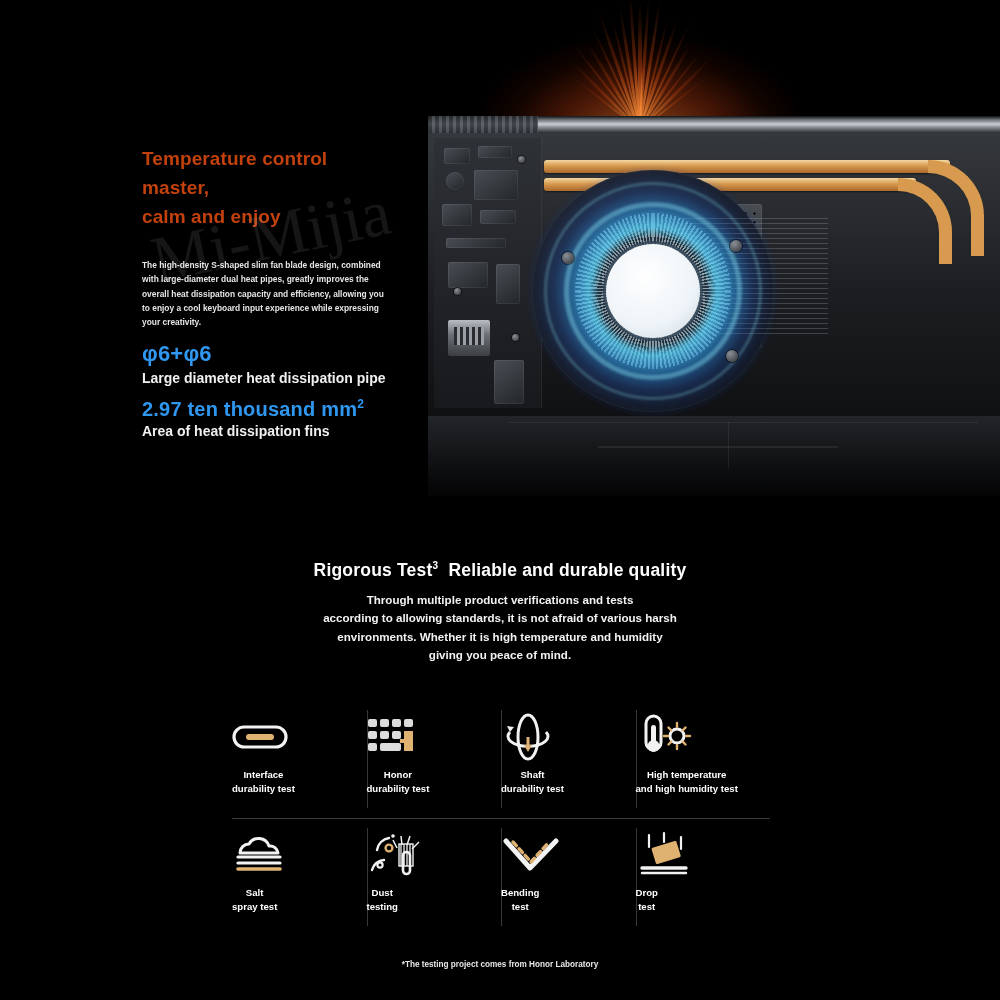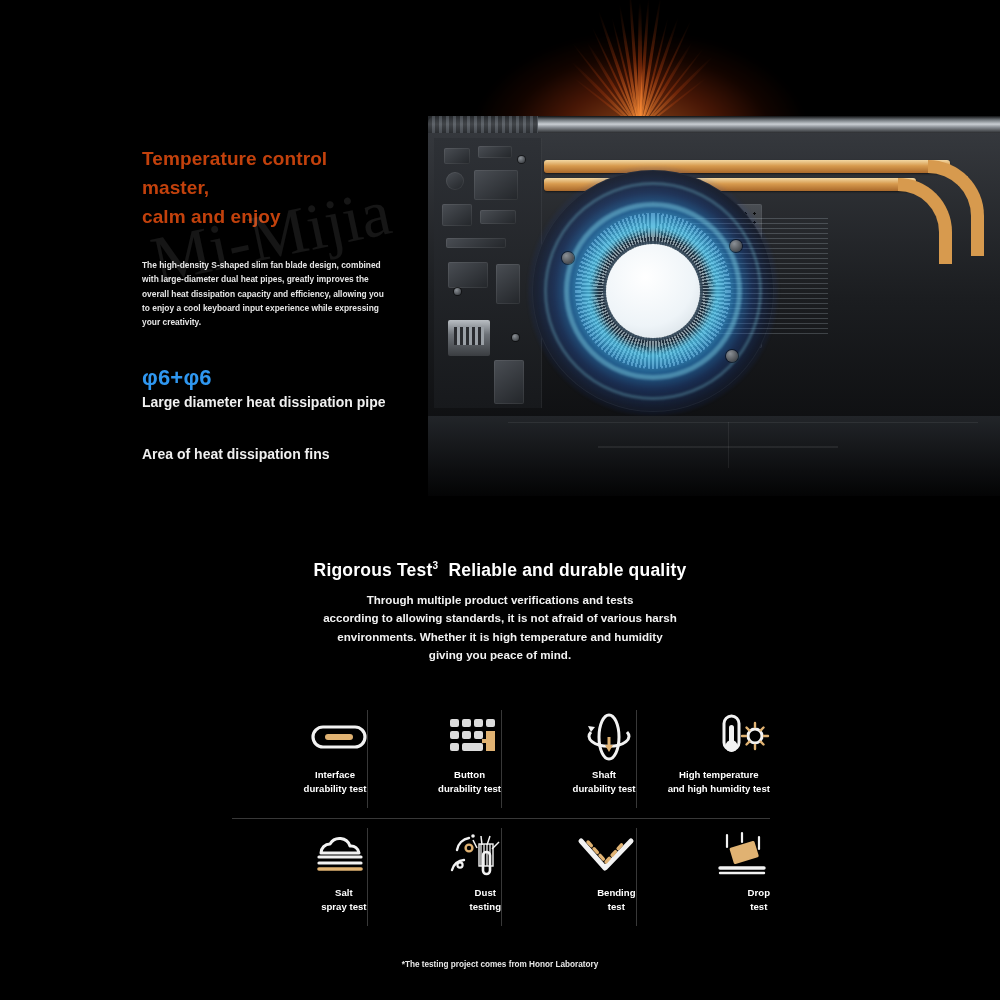--- a/index.html
+++ b/index.html
@@ -128,36 +128,36 @@
   .bottomdeck{
     position:absolute; left:0; top:300px; width:100%; height:90px;
     background:linear-gradient(to bottom,#222529,#0d0e10 60%,#000);
   }
   .battseam{ position:absolute; background:rgba(255,255,255,.07); }
 
   
   .lcol { position:absolute; left:142px; top:104px; width:250px; z-index:6; }
   .h1 { font-size:19px; font-weight:700; line-height:1.52; letter-spacing:.1px; color:#c2410c;margin-top:41px; }
   .body { margin-top:26px; font-size:8.4px; font-weight:700; line-height:1.72; color:#e6e6e6; }
-  .spec { margin-top:36px; }
+  .spec { margin-top:12px; }
   .spec .num { color:#2f97f0; font-size:22px; font-weight:700; line-height:1.12; letter-spacing:.2px; }
   .spec .num sup { font-size:12px; }
   .spec .cap { margin-top:3px; font-size:14px; font-weight:700; color:#f0f0f0; }
   .spec.big .num { font-size:20px; }
 
   
   #tests { position:absolute; left:0; top:560px; width:1000px; height:440px; }
   .th { text-align:center; font-size:17.5px; font-weight:700; letter-spacing:.2px; }
   .th sup { font-size:10px; }
   .tp { margin-top:10px; text-align:center; font-size:11.6px; font-weight:700; line-height:1.58; color:#f2f2f2; }
 
   .grid { position:absolute; left:232px; top:140px; width:538px; }
   .grow { display:flex; }
   .gcell { width:134.5px; height:118px; display:flex; flex-direction:column;
-           align-items:flex-end; justify-content:flex-start; position:relative; }
+           align-items:flex-start; justify-content:flex-start; position:relative; }
   .gcell + .gcell:before{ content:""; position:absolute; left:0; top:10px; bottom:10px; width:1px;
            background:rgba(255,255,255,.22); }
   .grow + .grow:before{ content:""; position:absolute; left:0; right:0; height:1px;
            background:rgba(255,255,255,.22); }
   .grow { position:relative; }
   .ico { height:62px; display:flex; align-items:center; justify-content:center; margin-top:6px; }
   .lbl { font-size:9.6px; font-weight:700; line-height:1.42; text-align:center; color:#fff; }
   .foot { position:absolute; left:0; top:400px; width:100%; text-align:center;
           font-size:8.2px; font-weight:700; color:#e8e8e8; }
 
@@ -253,20 +253,21 @@
       <div>Temperature control master,</div>
       <div>calm and enjoy</div>
     </div>
     <div class="body">The high-density S-shaped slim fan blade design, combined with large-diameter dual heat pipes, greatly improves the overall heat dissipation capacity and efficiency, allowing you to enjoy a cool keyboard input experience while expressing your creativity.</div>
 
     <div class="spec">
       <div class="num">φ6+φ6</div>
       <div class="cap">Large diameter heat dissipation pipe</div>
     </div>
     <div class="spec big">
+      <div class="num"><span>2.97 ten thousand mm</span><sup>2</sup></div>
       <div class="cap">Area of heat dissipation fins</div>
     </div>
   </div>
 </div>
 
 <div id="tests">
   <div class="th">
     <span>Rigorous Test</span><sup>3</sup>&nbsp;
     <span>Reliable and durable quality</span>
   </div>
@@ -300,21 +301,21 @@
                 <rect x="37" y="1" width="9" height="8" rx="2"></rect>
               <rect x="1" y="13" width="9" height="8" rx="2"></rect>
                 <rect x="13" y="13" width="9" height="8" rx="2"></rect>
               <rect x="25" y="13" width="9" height="8" rx="2"></rect>
               <rect x="1" y="25" width="9" height="8" rx="2"></rect>
                 <rect x="13" y="25" width="21" height="8" rx="2"></rect>
             </g>
             <path d="M37 13 h9 v20 h-9 v-8 h-4 v-4 h4 z" fill="#e0b272"></path>
           </svg>
         </div>
-        <div class="lbl"><span>Button</span><br><span>durability test</span></div>
+        <div class="lbl"><span>Honor</span><br><span>durability test</span></div>
       </div>
 
       <div class="gcell">
         <div class="ico">
           <svg width="54" height="48" viewBox="0 0 54 48">
             <ellipse cx="27" cy="24" rx="10" ry="22" fill="none" stroke="#f2f2f2" stroke-width="3"></ellipse>
             <path d="M9 19 a20 10 0 1 0 36 0" fill="none" stroke="#f2f2f2" stroke-width="3"></path>
             <path d="M9 19 l-3 -6 l7 1 z" fill="#f2f2f2"></path>
             <path d="M27 24 v11" stroke="#e0b272" stroke-width="3"></path>
             <path d="M27 39 l-4 -7 h8 z" fill="#e0b272"></path>

